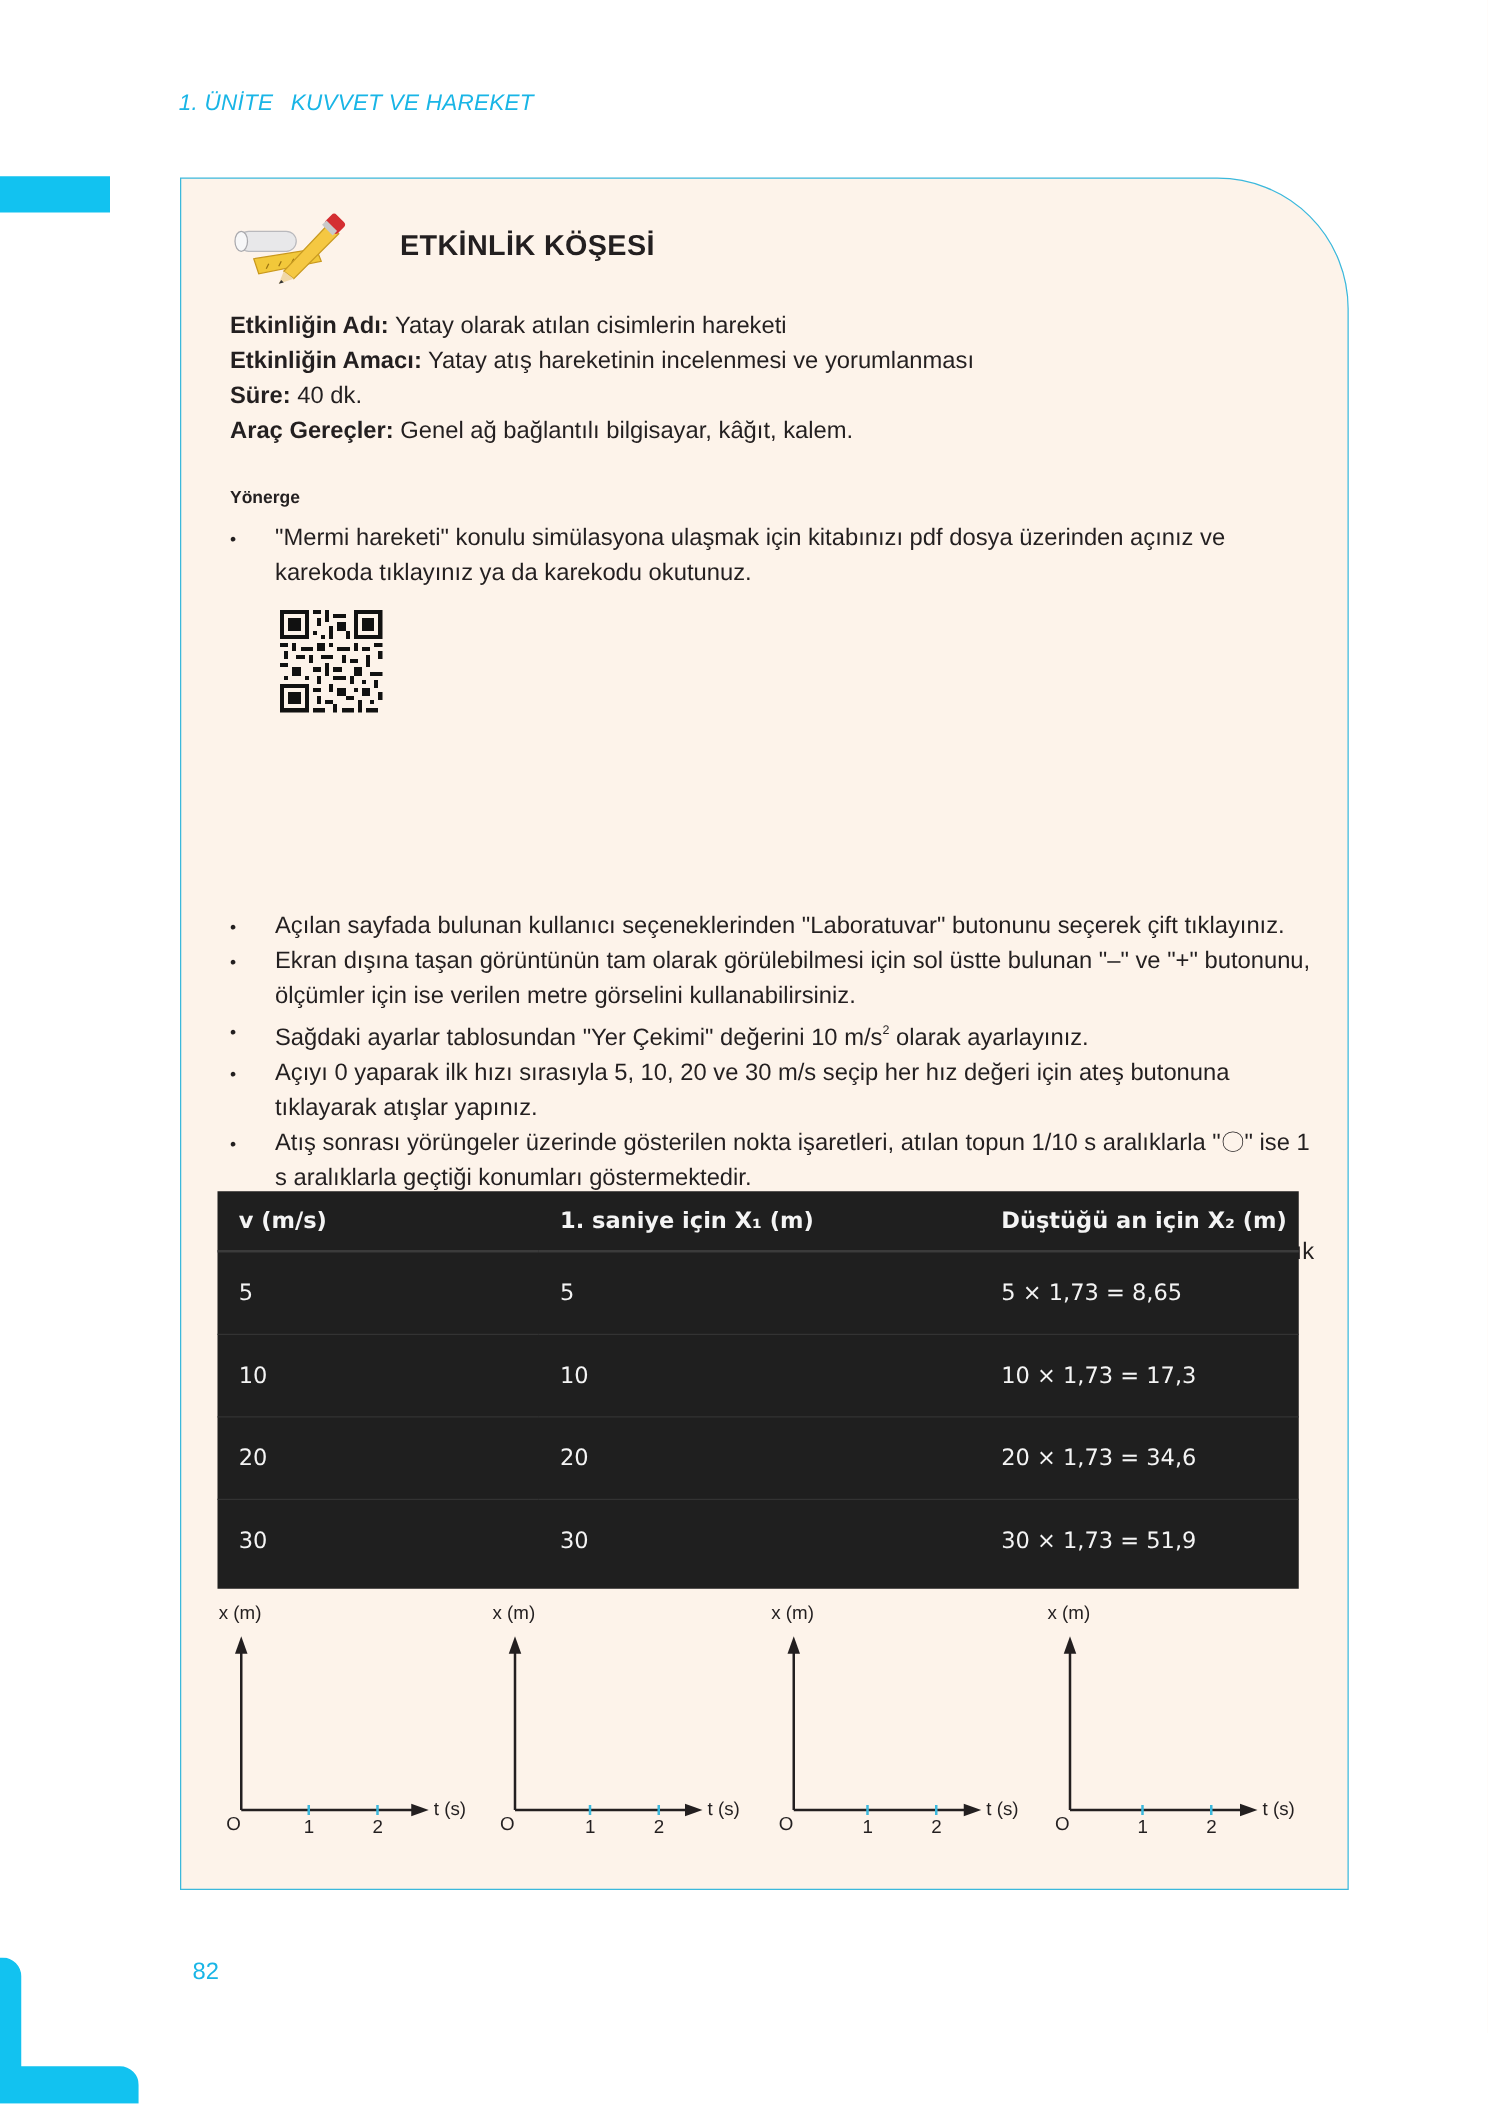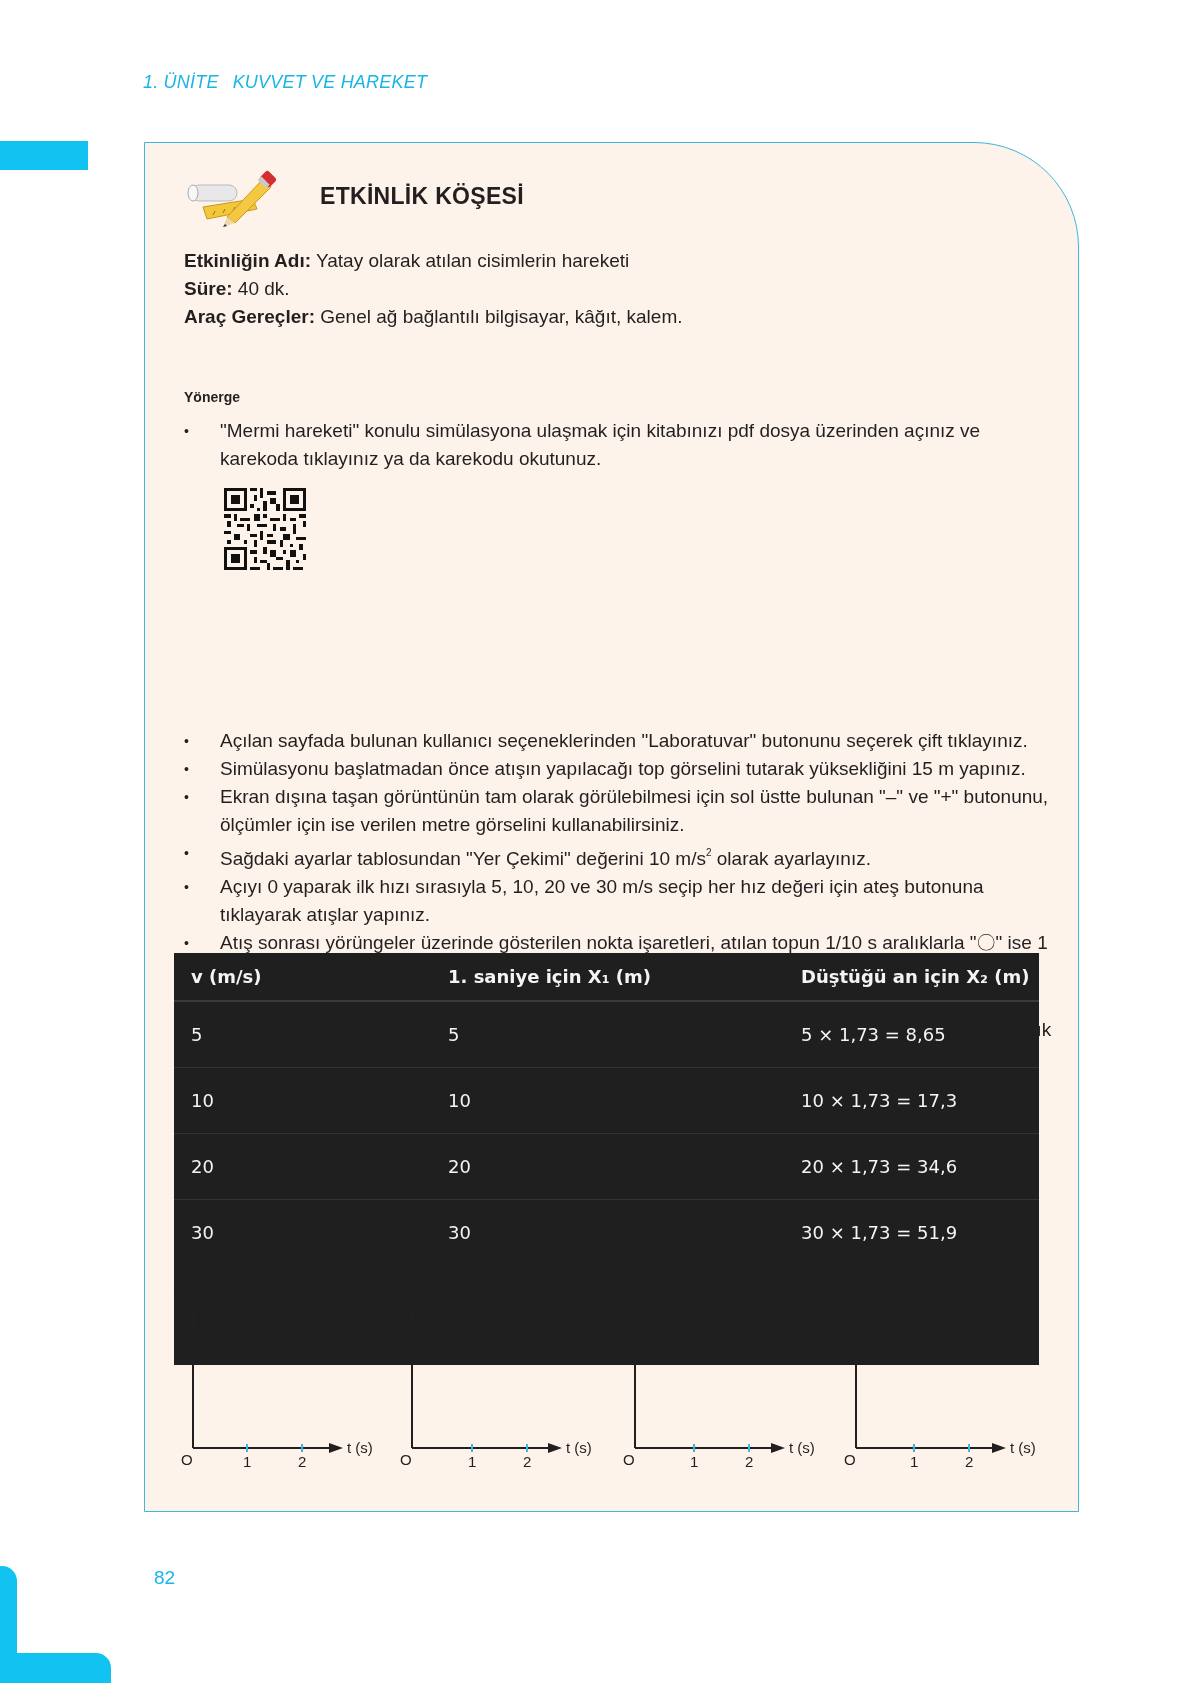--- a/index.html
+++ b/index.html
@@ -34,21 +34,21 @@
   .bullets li { list-style: none; position: relative; padding-left: 36px; }
   .bullets li::before { content: "•"; position: absolute; left: 0; top: 0; font-size: 14px; }
   .bullets-1 { top: 274px; }
   .bullets-2 { top: 584px; }
   .bullets-2 li.last { line-height: 30px; }
   sup { font-size: 10px; vertical-align: 9px; }
 
   .qr { position: absolute; left: 79px; top: 345px; width: 82px; height: 82px; }
 
   .data-table {
-    position: absolute; left: 29px; top: 810px; width: 865px; height: 412px;
+    position: absolute; left: 29px; top: 810px; width: 865px; height: 318px;
     background: #1f1f1f; font-family: "DejaVu Sans", sans-serif; color: #f4f4f4;
   }
   .data-table table { width: 100%; border-collapse: collapse; }
   .data-table th, .data-table td { text-align: left; font-size: 18px; padding-left: 17px; }
   .data-table th { height: 48px; font-weight: bold; border-bottom: 2px solid #3b3b3b; }
   .data-table td { height: 66px; border-bottom: 1px solid #333333; }
   .data-table tr:last-child td { border-bottom: none; }
   .col1 { width: 257px; }
   .col2 { width: 353px; }
 
@@ -81,20 +81,21 @@
       <path d="M44 54 L52 60 L40 64 Z" fill="#f1d8a8"></path>
       <path d="M40 64 L42 61 L44 63 Z" fill="#333"></path>
       <rect x="78" y="10" width="14" height="12" rx="3" transform="rotate(45 85 16)" fill="#d42e32"></rect>
       <rect x="75" y="17" width="12" height="5" transform="rotate(45 81 19)" fill="#c9c9c9"></rect>
     </svg>
     <span class="title-text">ETKİNLİK KÖŞESİ</span>
   </div>
 
   <div class="info">
     <div><b>Etkinliğin Adı:</b> <span>Yatay olarak atılan cisimlerin hareketi</span></div>
+    <div><b>Etkinliğin Amacı:</b> <span>Yatay atış hareketinin incelenmesi ve yorumlanması</span></div>
     <div><b>Süre:</b> <span>40 dk.</span></div>
     <div><b>Araç Gereçler:</b> <span>Genel ağ bağlantılı bilgisayar, kâğıt, kalem.</span></div>
   </div>
 
   <div class="directive-title">Yönerge</div>
 
   <ul class="bullets bullets-1">
     <li>"Mermi hareketi" konulu simülasyona ulaşmak için kitabınızı pdf dosya üzerinden açınız ve karekoda tıklayınız ya da karekodu okutunuz.</li>
   </ul>
 
@@ -105,21 +106,20 @@
       M0 8h2v1h-2zM3 8h1v2h-1zM5 9h3v1h-3zM9 8h2v2h-2zM12 8h1v1h-1zM14 9h3v1h-3zM18 8h1v2h-1zM20 9h2v1h-2zM23 8h2v1h-2z
       M1 10h1v2h-1zM4 11h2v1h-2zM7 11h1v2h-1zM10 11h3v1h-3zM15 11h1v2h-1zM17 12h2v1h-2zM21 11h1v3h-1zM24 10h1v2h-1z
       M0 13h2v1h-2zM3 14h2v2h-2zM8 14h2v1h-2zM11 13h1v3h-1zM13 14h2v1h-2zM18 14h2v2h-2zM22 15h3v1h-3z
       M1 16h1v1h-1zM6 16h1v1h-1zM9 16h1v2h-1zM13 16h3v1h-3zM17 16h1v2h-1zM20 17h1v1h-1zM23 17h1v2h-1z
       M8 19h2v1h-2zM12 18h1v2h-1zM14 19h2v2h-2zM18 19h1v1h-1zM20 19h2v2h-2zM24 20h1v2h-1z
       M9 21h1v2h-1zM11 22h2v1h-2zM16 21h2v1h-2zM19 22h1v3h-1zM22 22h1v1h-1zM8 24h3v1h-3zM13 23h1v2h-1zM15 24h3v1h-3zM21 24h3v1h-3z"></path>
   </svg>
 
   <ul class="bullets bullets-2">
     <li>Açılan sayfada bulunan kullanıcı seçeneklerinden "Laboratuvar" butonunu seçerek çift tıklayınız.</li>
-    <li>Simülasyonu başlatmadan önce atışın yapılacağı top görselini tutarak yüksekliğini 15 m yapınız.</li>
     <li>Ekran dışına taşan görüntünün tam olarak görülebilmesi için sol üstte bulunan "–" ve "+" butonunu, ölçümler için ise verilen metre görselini kullanabilirsiniz.</li>
     <li><span>Sağdaki ayarlar tablosundan "Yer Çekimi" değerini 10 m/s</span><sup>2</sup><span> olarak ayarlayınız.</span></li>
     <li>Açıyı 0 yaparak ilk hızı sırasıyla 5, 10, 20 ve 30 m/s seçip her hız değeri için ateş butonuna tıklayarak atışlar yapınız.</li>
     <li>Atış sonrası yörüngeler üzerinde gösterilen nokta işaretleri, atılan topun 1/10 s aralıklarla "〇" ise 1 s aralıklarla geçtiği konumları göstermektedir.</li>
     <li class="last">Simülasyonda verilen metre ile ölçüm yapılabilecek uygun boyuta ulaştığınızda atış sonrası hareketin 1. saniyesinde ve topun düştüğü anda ölçtüğünüz atış yapılan noktaya olan yatay uzaklık değerlerini Tablo-1’e işleyiniz.</li>
   </ul>
 
   <div class="data-table">
     <table>
       <thead>

